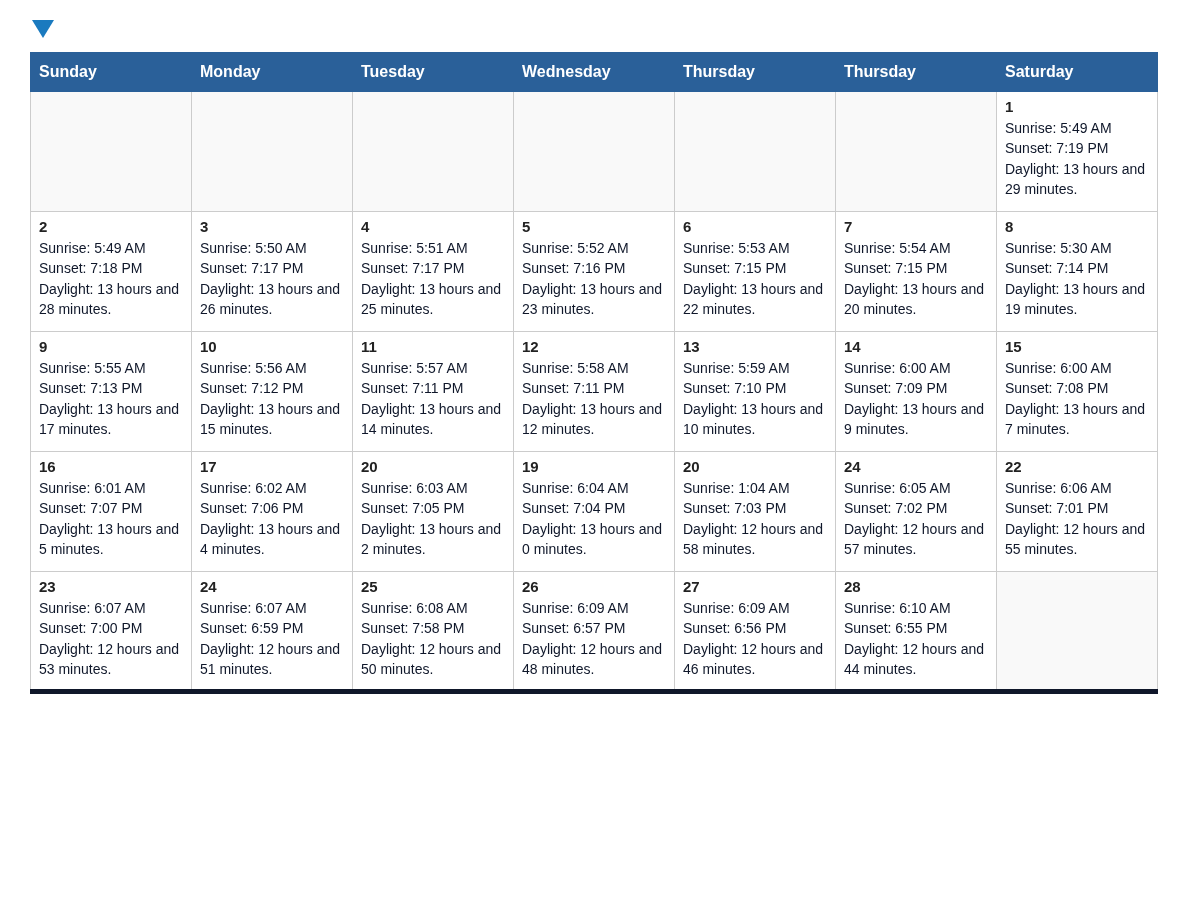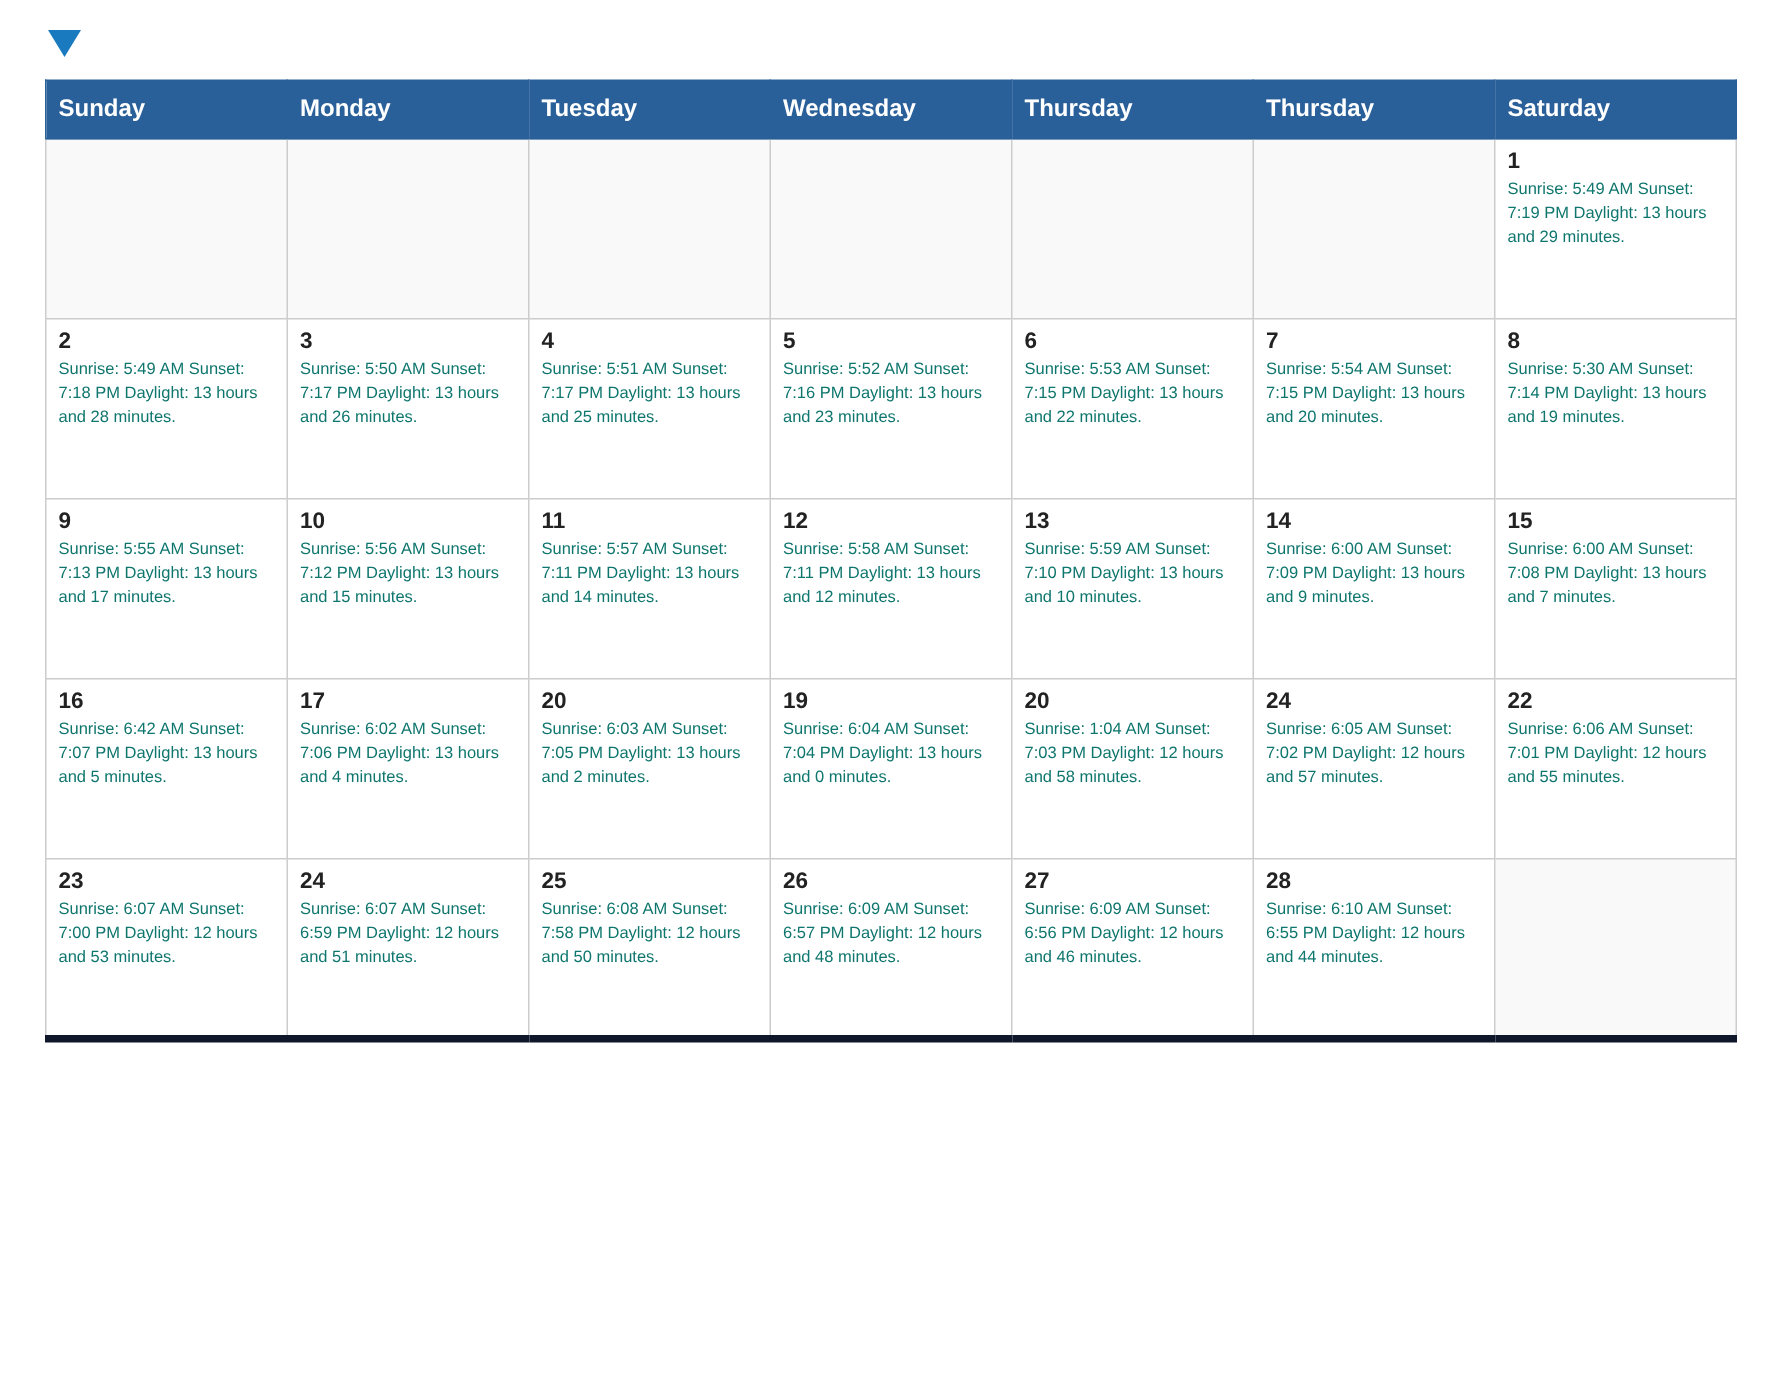--- a/index.html
+++ b/index.html
@@ -65,22 +65,22 @@
       background: #f9f9f9;
     }
     .day-number {
       font-size: 15px;
       font-weight: bold;
       color: #222;
       display: block;
       margin-bottom: 3px;
     }
     .day-info {
-      font-size: 11px;
-      color: #0f766e;
+      font-size: 14px;
+      color: #0f172a;
       line-height: 1.45;
     }
     .calendar tbody tr:last-child td {
       border-bottom: 5px solid #0f172a;
     }
     .logo-wrapper {
       display: flex;
       align-items: center;
     }
     .logo-general {
@@ -232,21 +232,21 @@
         <td>
           <span class="day-number">15</span>
           <div class="day-info">Sunrise: 6:00 AM
 Sunset: 7:08 PM
 Daylight: 13 hours and 7 minutes.</div>
         </td>
       </tr>
       <tr>
         <td>
           <span class="day-number">16</span>
-          <div class="day-info">Sunrise: 6:42 AM
+          <div class="day-info">Sunrise: 6:01 AM
 Sunset: 7:07 PM
 Daylight: 13 hours and 5 minutes.</div>
         </td>
         <td>
           <span class="day-number">17</span>
           <div class="day-info">Sunrise: 6:02 AM
 Sunset: 7:06 PM
 Daylight: 13 hours and 4 minutes.</div>
         </td>
         <td>

